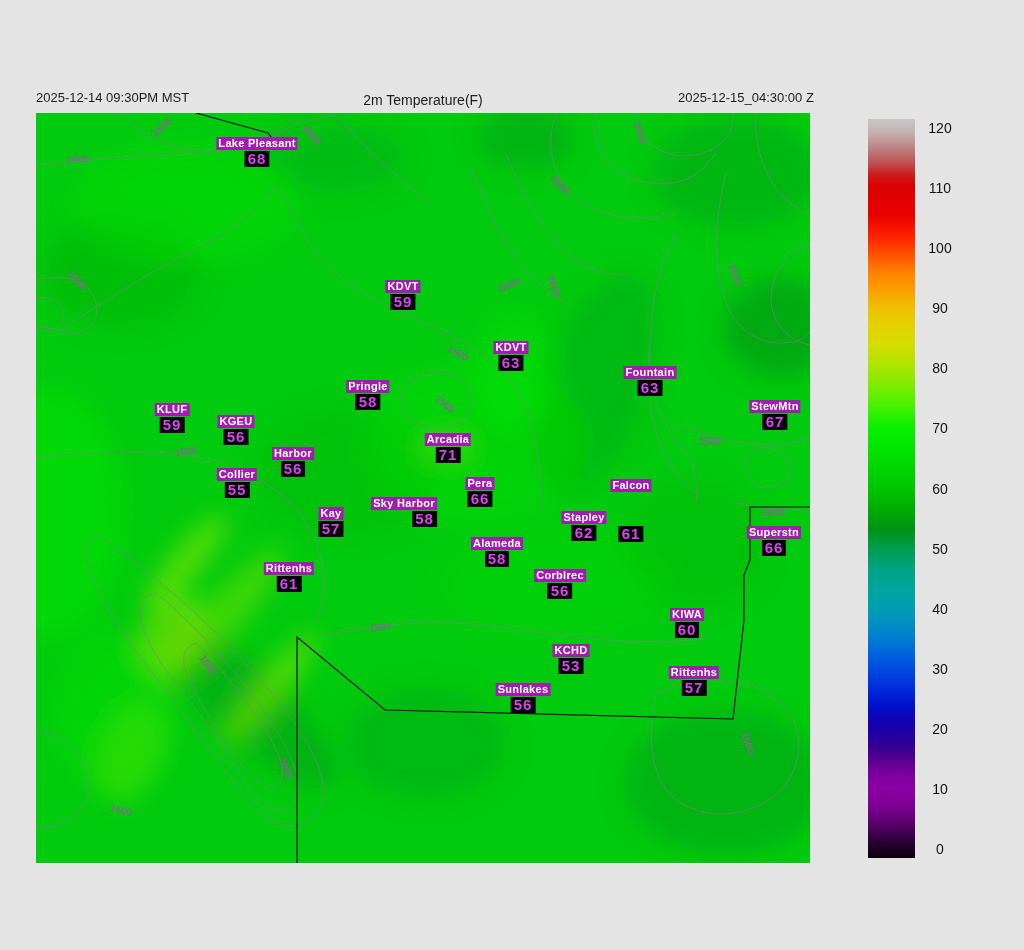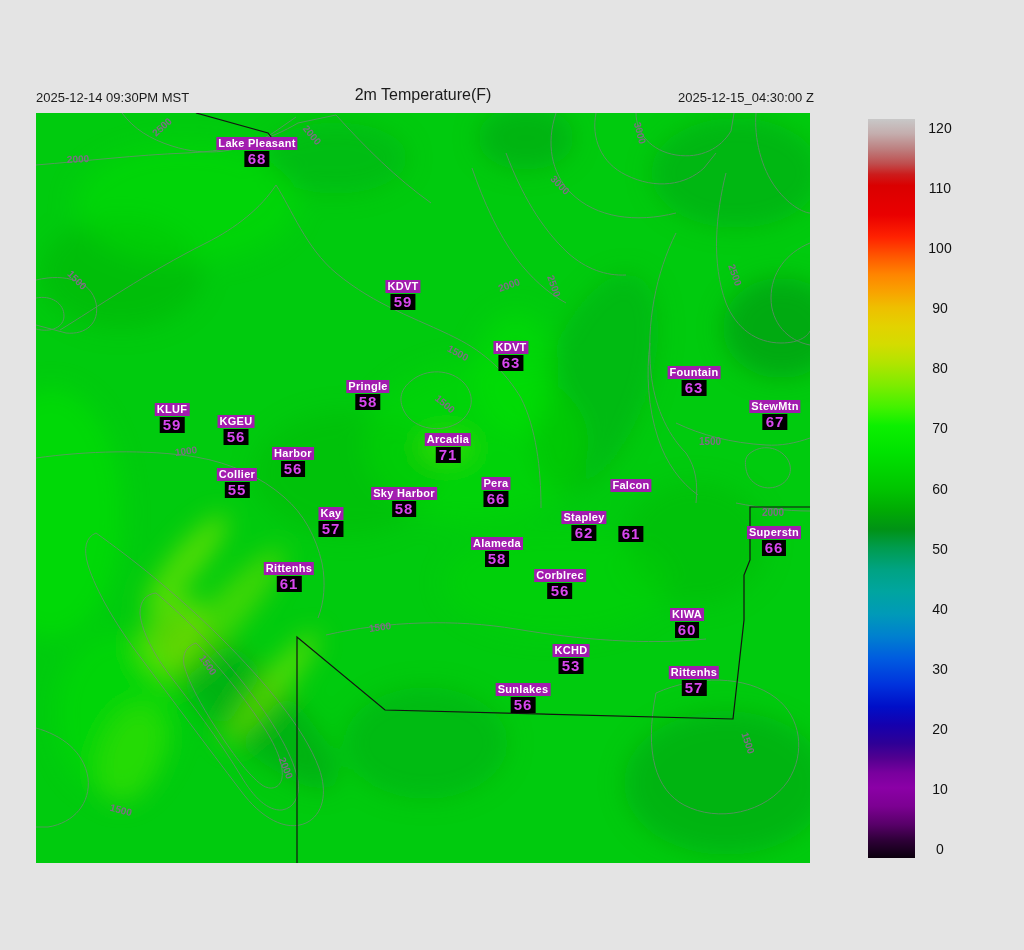--- a/index.html
+++ b/index.html
@@ -5,21 +5,21 @@
   html,body{margin:0;padding:0;}
   body{
     width:1024px;height:950px;position:relative;overflow:hidden;
     background:#e4e4e4;
     font-family:"Liberation Sans", sans-serif;
     color:#1b1b1b;
   }
   .hdr-ts{position:absolute;top:90px;font-size:13px;white-space:nowrap;}
   .hdr-ts-left{left:36px;}
   .hdr-ts-right{left:678px;width:134px;text-align:right;}
-  .hdr-title{position:absolute;top:86px;left:36px;width:774px;text-align:center;font-size:16px;}
+  .hdr-title{position:absolute;top:92px;left:36px;width:774px;text-align:center;font-size:14px;}
   .map{
     position:absolute;left:36px;top:113px;width:774px;height:750px;
     overflow:hidden;background:#00cb0e;
   }
   .map svg{position:absolute;left:0;top:0;}
   .station{
     position:absolute;transform:translate(-50%,0);
     display:flex;flex-direction:column;align-items:center;gap:1px;
     z-index:5;pointer-events:none;
   }
@@ -147,21 +147,21 @@
         <span class="sval">68</span>
       </div>
       <div class="station" style="left: 367px; top: 167px;">
         <span class="sname">KDVT</span>
         <span class="sval">59</span>
       </div>
       <div class="station" style="left: 475px; top: 228px;">
         <span class="sname">KDVT</span>
         <span class="sval">63</span>
       </div>
-      <div class="station" style="left: 614px; top: 253px; margin-left: 44px;">
+      <div class="station" style="left: 614px; top: 253px;">
         <span class="sname">Fountain</span>
         <span class="sval">63</span>
       </div>
       <div class="station" style="left: 739px; top: 287px;">
         <span class="sname">StewMtn</span>
         <span class="sval">67</span>
       </div>
       <div class="station" style="left: 332px; top: 267px;">
         <span class="sname">Pringle</span>
         <span class="sval">58</span>
@@ -179,29 +179,29 @@
         <span class="sval">71</span>
       </div>
       <div class="station" style="left: 257px; top: 334px;">
         <span class="sname">Harbor</span>
         <span class="sval">56</span>
       </div>
       <div class="station" style="left: 201px; top: 355px;">
         <span class="sname">Collier</span>
         <span class="sval">55</span>
       </div>
-      <div class="station" style="left: 460px; top: 364px; text-align: right;">
+      <div class="station" style="left: 444px; top: 364px; text-align: right;">
         <span class="sname">Pera</span>
         <span class="sval">66</span>
       </div>
       <div class="station" style="left: 595px; top: 366px; gap: 34px;">
         <span class="sname">Falcon</span>
         <span class="sval">61</span>
       </div>
-      <div class="station" style="left: 368px; top: 374px;">
+      <div class="station" style="left: 368px; top: 384px; align-items: flex-end;">
         <span class="sname">Sky Harbor</span>
         <span class="sval">58</span>
       </div>
       <div class="station" style="left: 295px; top: 394px;">
         <span class="sname">Kay</span>
         <span class="sval">57</span>
       </div>
       <div class="station" style="left: 548px; top: 398px;">
         <span class="sname">Stapley</span>
         <span class="sval">62</span>

